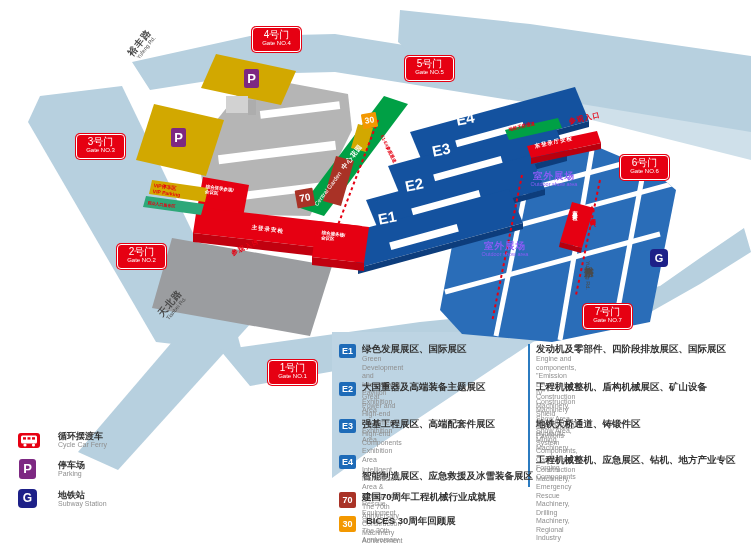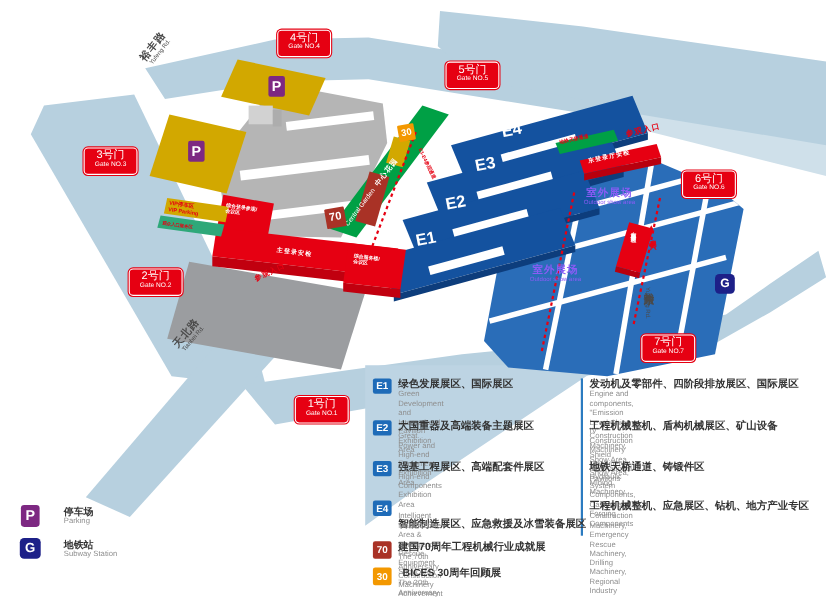--- a/index.html
+++ b/index.html
@@ -230,20 +230,34 @@
   <div class="redtext rot" style="left:148px;top:200px;transform:rotate(8deg);font-size:4px;">观众入口服务区</div>
   <div class="redtext rot" style="left:508px;top:127px;transform:rotate(-13deg);font-size:4.5px;">地铁天桥通道</div>
   <div class="redtext rot" style="left:384px;top:134px;transform:rotate(64deg);font-size:4.5px;">E1-E4参观通道</div>
 
   <span class="tri" style="left:252px;top:237px;">▲</span>
   <div class="redtext rot" style="left:230px;top:250px;transform:rotate(-25deg);font-size:6.5px;letter-spacing:1px;">参观入口</div>
   <span class="tri" style="left:589px;top:204px;font-size:6px;">▲</span>
   <div class="redtext vert" style="left:588px;top:213px;font-size:6px;font-weight:bold;letter-spacing:1px;">参观入口</div>
   <div class="redtext rot" style="left:568px;top:117px;transform:rotate(-13deg);font-size:7px;letter-spacing:1px;">参观入口</div>
 
+  <div class="ll-item" style="left:18px;top:430px;width:140px;height:28px;">
+    <span class="ll-icon" style="left:0;top:3px;width:22px;height:15px;background:#e60012;">
+      <svg width="22" height="15" viewBox="0 0 22 15">
+          <rect x="3" y="2.5" width="16" height="8" rx="1.5" fill="#fff"></rect>
+          <rect x="5" y="4.2" width="3" height="2.4" fill="#e60012"></rect>
+          <rect x="9.5" y="4.2" width="3" height="2.4" fill="#e60012"></rect>
+          <rect x="14" y="4.2" width="3" height="2.4" fill="#e60012"></rect>
+          <circle cx="7" cy="12" r="1.6" fill="#fff"></circle>
+          <circle cx="15.5" cy="12" r="1.6" fill="#fff"></circle>
+        </svg>
+    </span>
+    <span class="ll-cn">循环摆渡车</span>
+    <span class="ll-en">Cycle Car Ferry</span>
+  </div>
   <div class="ll-item" style="left:18px;top:459px;width:140px;height:28px;">
     <span class="ll-icon" style="left:1px;top:0;width:17px;height:20px;background:#7d2882;color:#fff;font-weight:bold;font-size:13px;line-height:20px;text-align:center;display:block;">P</span>
     <span class="ll-cn">停车场</span>
     <span class="ll-en">Parking</span>
   </div>
   <div class="ll-item" style="left:18px;top:489px;width:140px;height:28px;">
     <span class="ll-icon" style="left:0;top:0;width:19px;height:19px;background:#1d2088;border-radius:4px;color:#fff;font-weight:bold;font-size:12px;line-height:19px;text-align:center;display:block;">G</span>
     <span class="ll-cn">地铁站</span>
     <span class="ll-en">Subway Station</span>
   </div>

